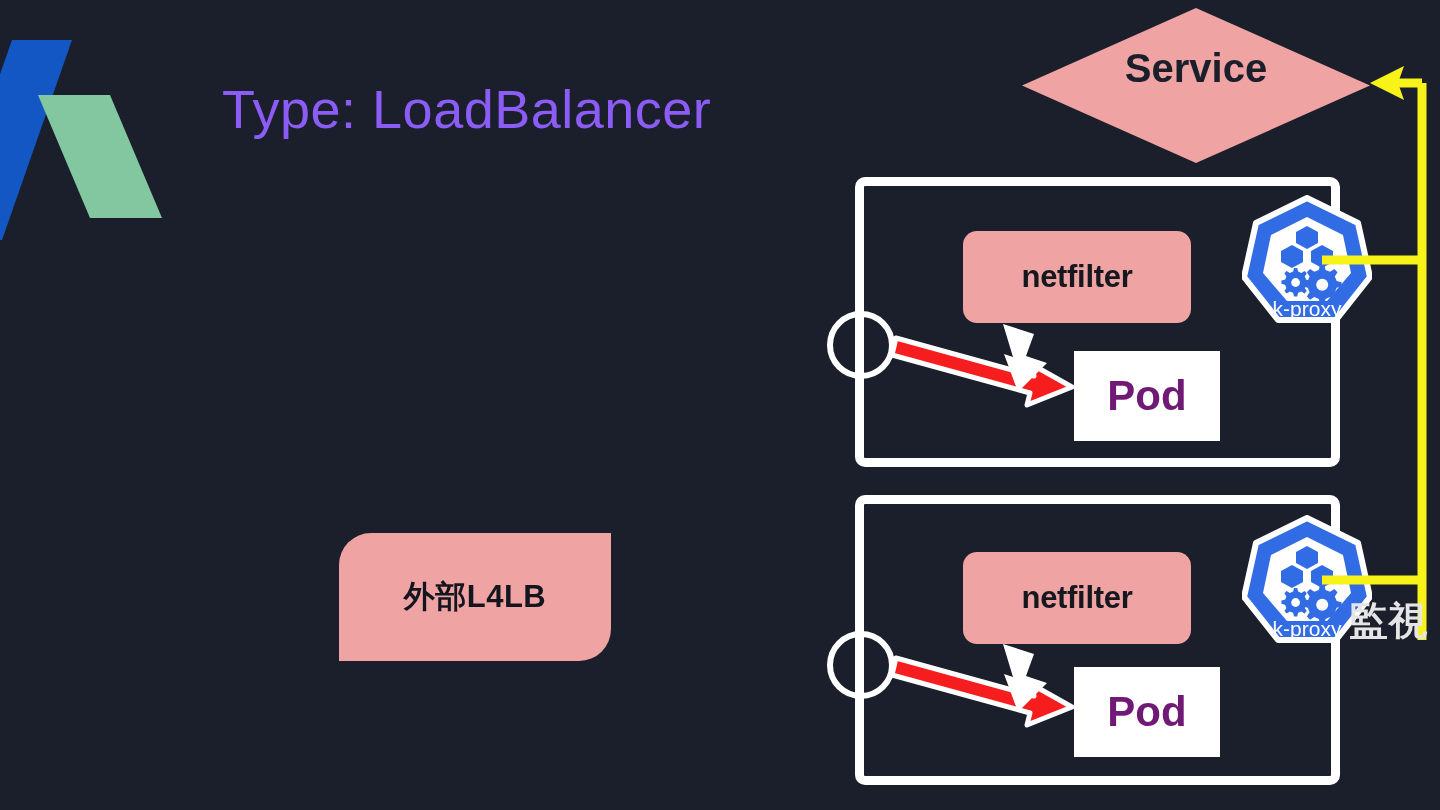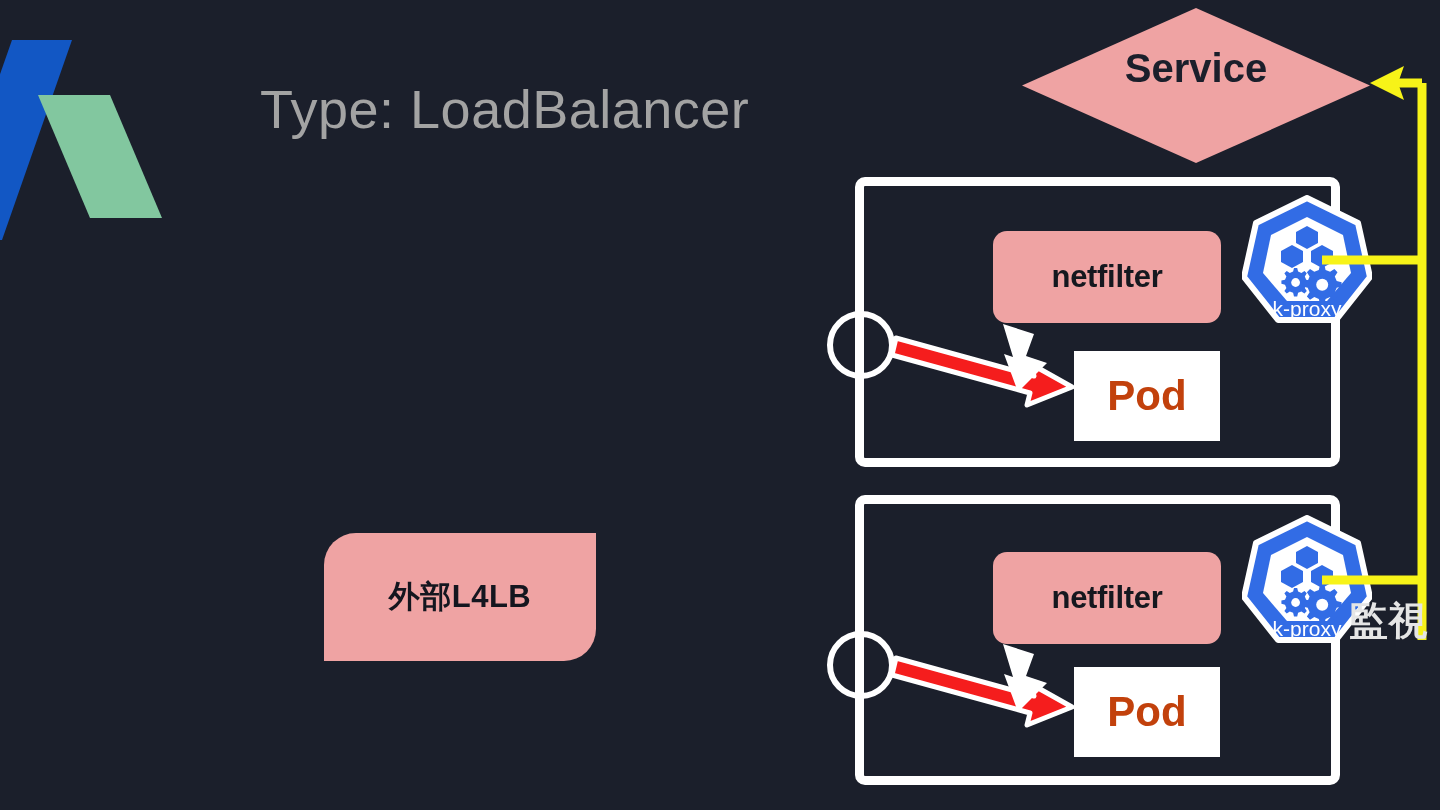--- a/index.html
+++ b/index.html
@@ -27,25 +27,24 @@
     height: 200px;
     pointer-events: none;
   }
   
   #title {
     position: absolute;
     left: 222px;
     top: 78px;
     font-size: 54px;
     font-weight: 400;
-    color: #a3a3a3;
+    color: #8b5cf6;
     letter-spacing: 0.5px;
     line-height: 1.15;
     white-space: nowrap;
-    margin-left: 38px;
   }
   
   .diamond-wrap {
     position: absolute;
     left: 1022px;
     top: 8px;
     width: 348px;
     height: 155px;
   }
   .diamond-shape {
@@ -70,21 +69,21 @@
   }
   .diamond-label .l2 {
     display: block;
     font-size: 27px;
     font-weight: 400;
     line-height: 1.2;
   }
   
   #ext-lb {
     position: absolute;
-    left: 324px;
+    left: 339px;
     top: 533px;
     width: 272px;
     height: 128px;
     background: #efa3a3;
     border-radius: 32px 0 32px 0;
     display: flex;
     align-items: center;
     justify-content: center;
     color: #14161f;
     font-size: 31px;
@@ -112,34 +111,33 @@
     background: #efa3a3;
     border-radius: 14px;
     display: flex;
     align-items: center;
     justify-content: center;
     color: #15181f;
     font-size: 31px;
     font-weight: 700;
     letter-spacing: -0.3px;
     left: 963px;
-    margin-left: 30px;
   }
   #netfilter-1 { top: 231px; }
   #netfilter-2 { top: 552px; }
   
   .pod {
     position: absolute;
     width: 146px;
     height: 90px;
     background: #ffffff;
     display: flex;
     align-items: center;
     justify-content: center;
-    color: #c2410c;
+    color: #701a75;
     font-size: 42px;
     font-weight: 700;
     left: 1074px;
   }
   #pod-1 { top: 351px; }
   #pod-2 { top: 667px; }
   
   .kproxy {
     position: absolute;
     width: 130px;

